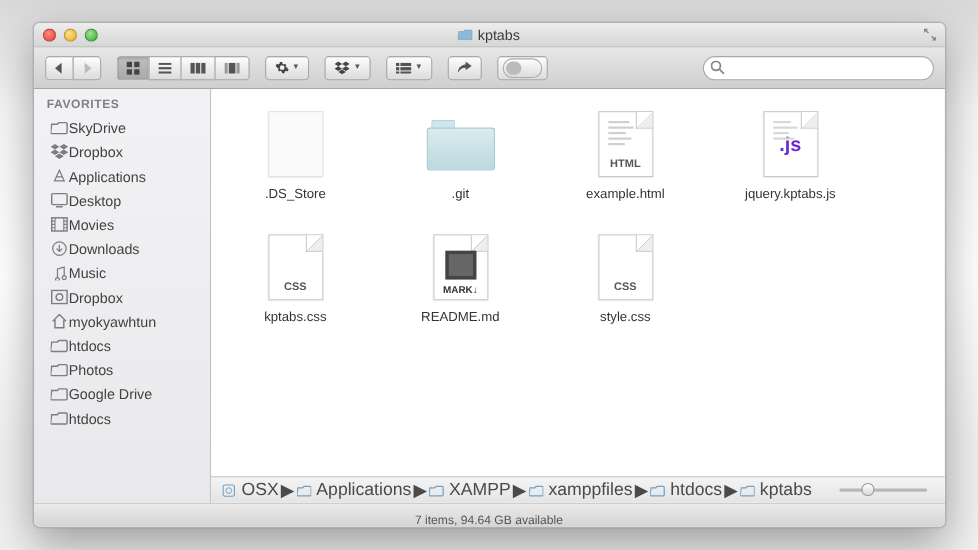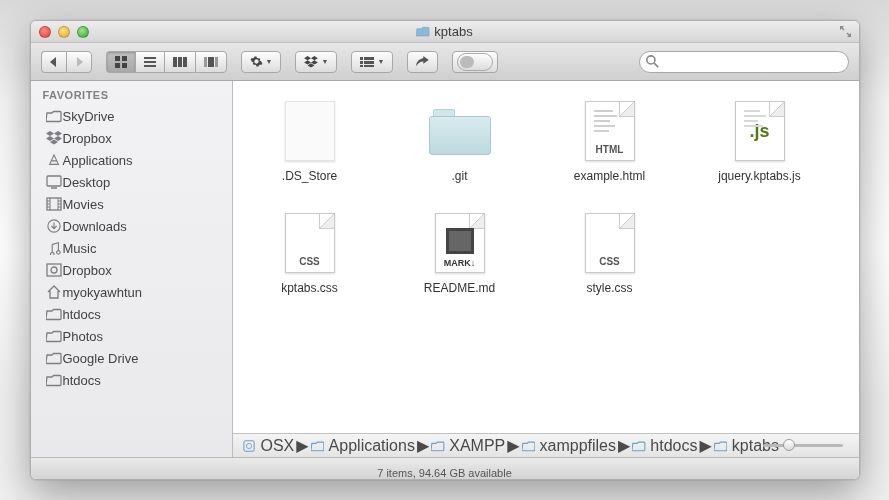--- a/index.html
+++ b/index.html
@@ -88,21 +88,21 @@
       padding: 0 8px 0 22px;
       position: relative;
       color:#888;
       font-size:12px;
     }
     .search .mag { position:absolute; left:6px; top:3px; color:#888; font-size:12px;}
 
     
     .body { flex: 1; display: flex; overflow: hidden; }
     .sidebar {
-      width: 202px;
+      width: 161px;
       background: linear-gradient(#f2f2f4, #e9e9eb);
       border-right: 1px solid #bcbcbc;
       overflow-y: auto;
       padding-top: 4px;
     }
     .sidebar-header { color: #7f7f84; font-size: 11px; letter-spacing: 0.5px; font-weight: bold; padding: 4px 12px; }
     .sidebar-item { display: flex; align-items: center; gap: 0; padding: 3px 14px; color: #424242; font-size: 13px; cursor: default;}
     .sidebar-item .ico { width: 18px; height: 16px; display:flex; align-items:center; justify-content:center; color:#7d7d82;}
     .sidebar-item .ico svg { width:16px; height:14px; }
 
@@ -117,21 +117,21 @@
       width: 50px; height: 60px; background:#fff; border:1px solid #c9c9c9;
       position:relative; box-shadow: 0 1px 2px rgba(0,0,0,0.15);
       display:flex; align-items:flex-end; justify-content:center;
       font-size:10px; font-weight:bold; color:#555; padding-bottom:5px;
     }
     .page::before { content:""; position:absolute; top:0; right:0; width:14px; height:14px;
       background: linear-gradient(135deg, #fff 0 49%, #ccc 50% 51%, #eee 52% 100%);
       border-left:1px solid #ccc; border-bottom:1px solid #ccc; }
     .page.blank::before { display:none;}
     .page.blank { border:1px solid #e3e3e3; background:#fafafa;}
-    .page.js { font-size:18px; font-weight:bold; padding-bottom:18px; color:#4d7c0f;}
+    .page.js { font-size:18px; font-weight:bold; padding-bottom:18px; color:#6d28d9;}
     .page.md { padding-bottom:5px;}
     .page.md .mark-box{ position:absolute; top:14px; left:10px; right:10px; bottom:18px; border:3px solid #444; background:#666;}
     .page.md .mark-label{ position:absolute; bottom:4px; font-size:9px; font-weight:bold; color:#333;}
     .page.html .lines, .page.js .lines { position:absolute; top:8px; left:8px; right:12px; display:flex; flex-direction:column; gap:3px;}
     .page.html .lines span, .page.js .lines span { height:2px; background:#cfcfcf; }
     .page.js .lines span { background:#d8d8d8; }
 
     .folder-icon { width:62px; height:48px; position:relative; }
     .folder-icon .tab { position:absolute; top:2px; left:4px; width:22px; height:8px; background:#cfe6eb; border-radius:2px 2px 0 0; border:1px solid #b7d3d9; border-bottom:none;}
     .folder-icon .body { position:absolute; top:9px; left:0; right:0; bottom:0; background:linear-gradient(#d9ecef,#bcd9df); border:1px solid #a9c8cf; border-radius:3px;}

